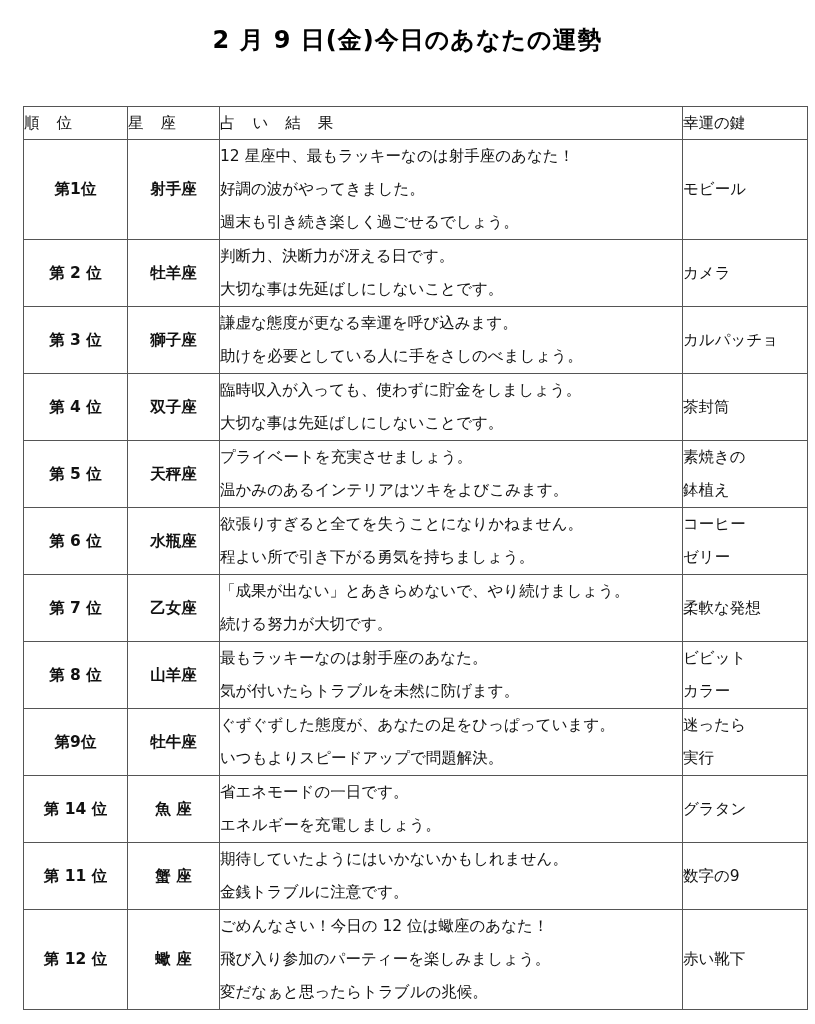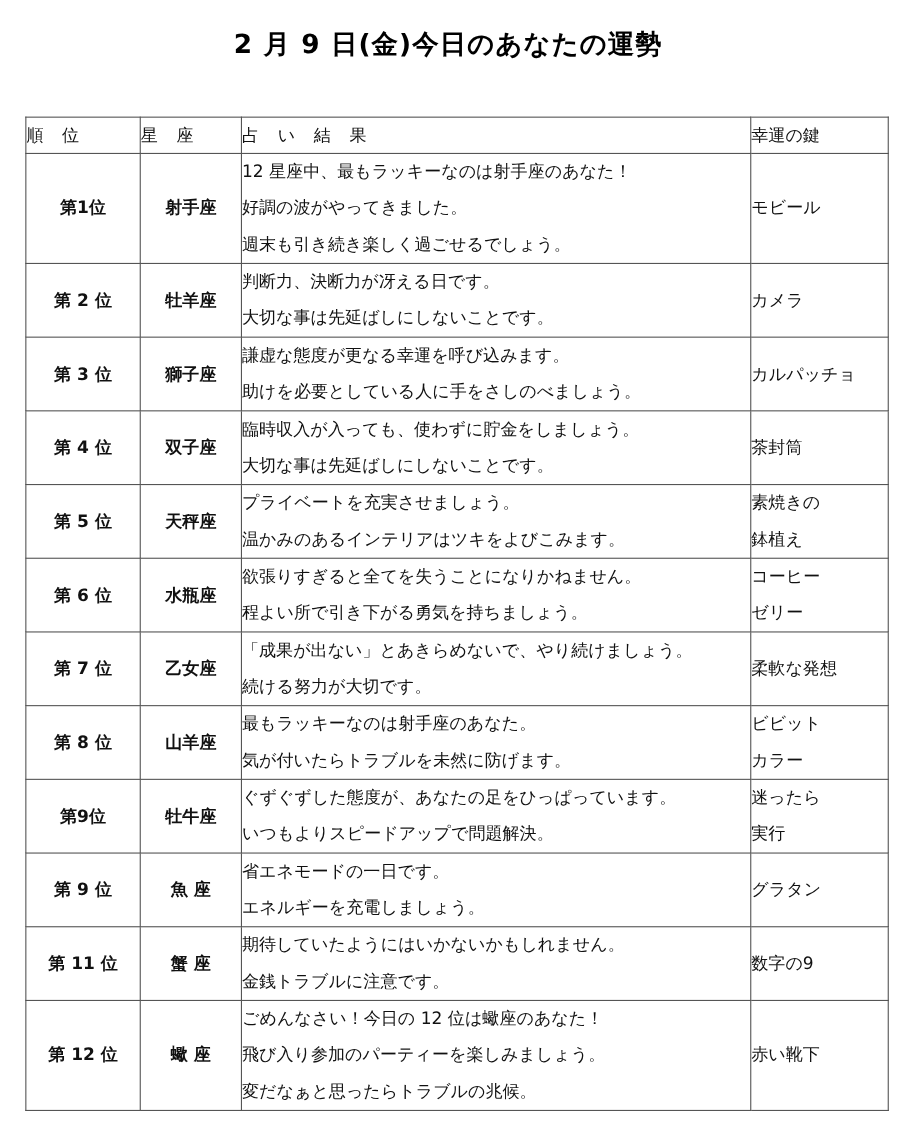--- a/index.html
+++ b/index.html
@@ -138,21 +138,21 @@
       <td class="result">
         <div>ぐずぐずした態度が、あなたの足をひっぱっています。</div>
         <div>いつもよりスピードアップで問題解決。</div>
       </td>
       <td class="lucky">
         <div>迷ったら</div>
         <div class="r">実行</div>
       </td>
     </tr>
     <tr>
-      <td class="rank">第 9 位</td>
+      <td class="rank">第 14 位</td>
       <td class="sign">魚 座</td>
       <td class="result">
         <div>省エネモードの一日です。</div>
         <div>エネルギーを充電しましょう。</div>
       </td>
       <td class="lucky">
         <div>グラタン</div>
       </td>
     </tr>
     <tr>

